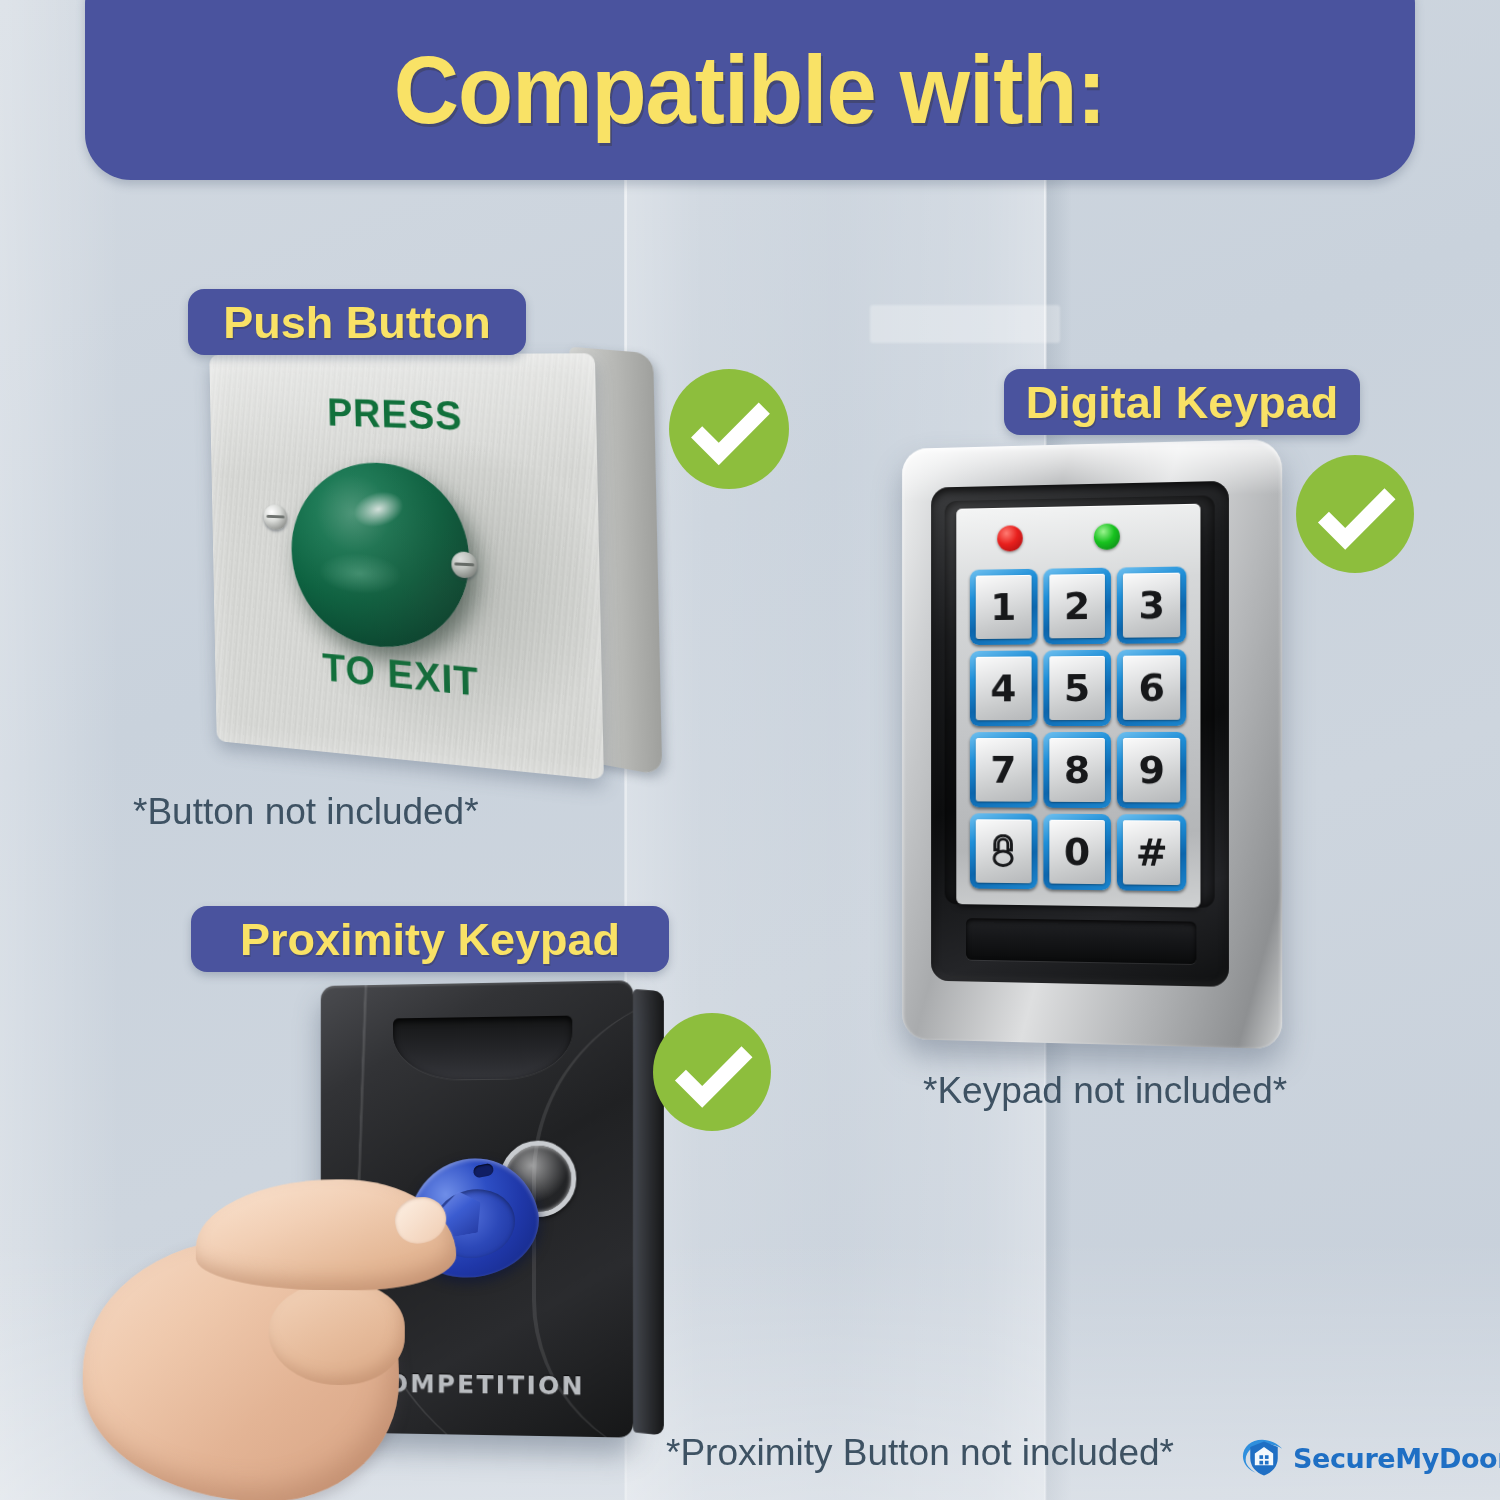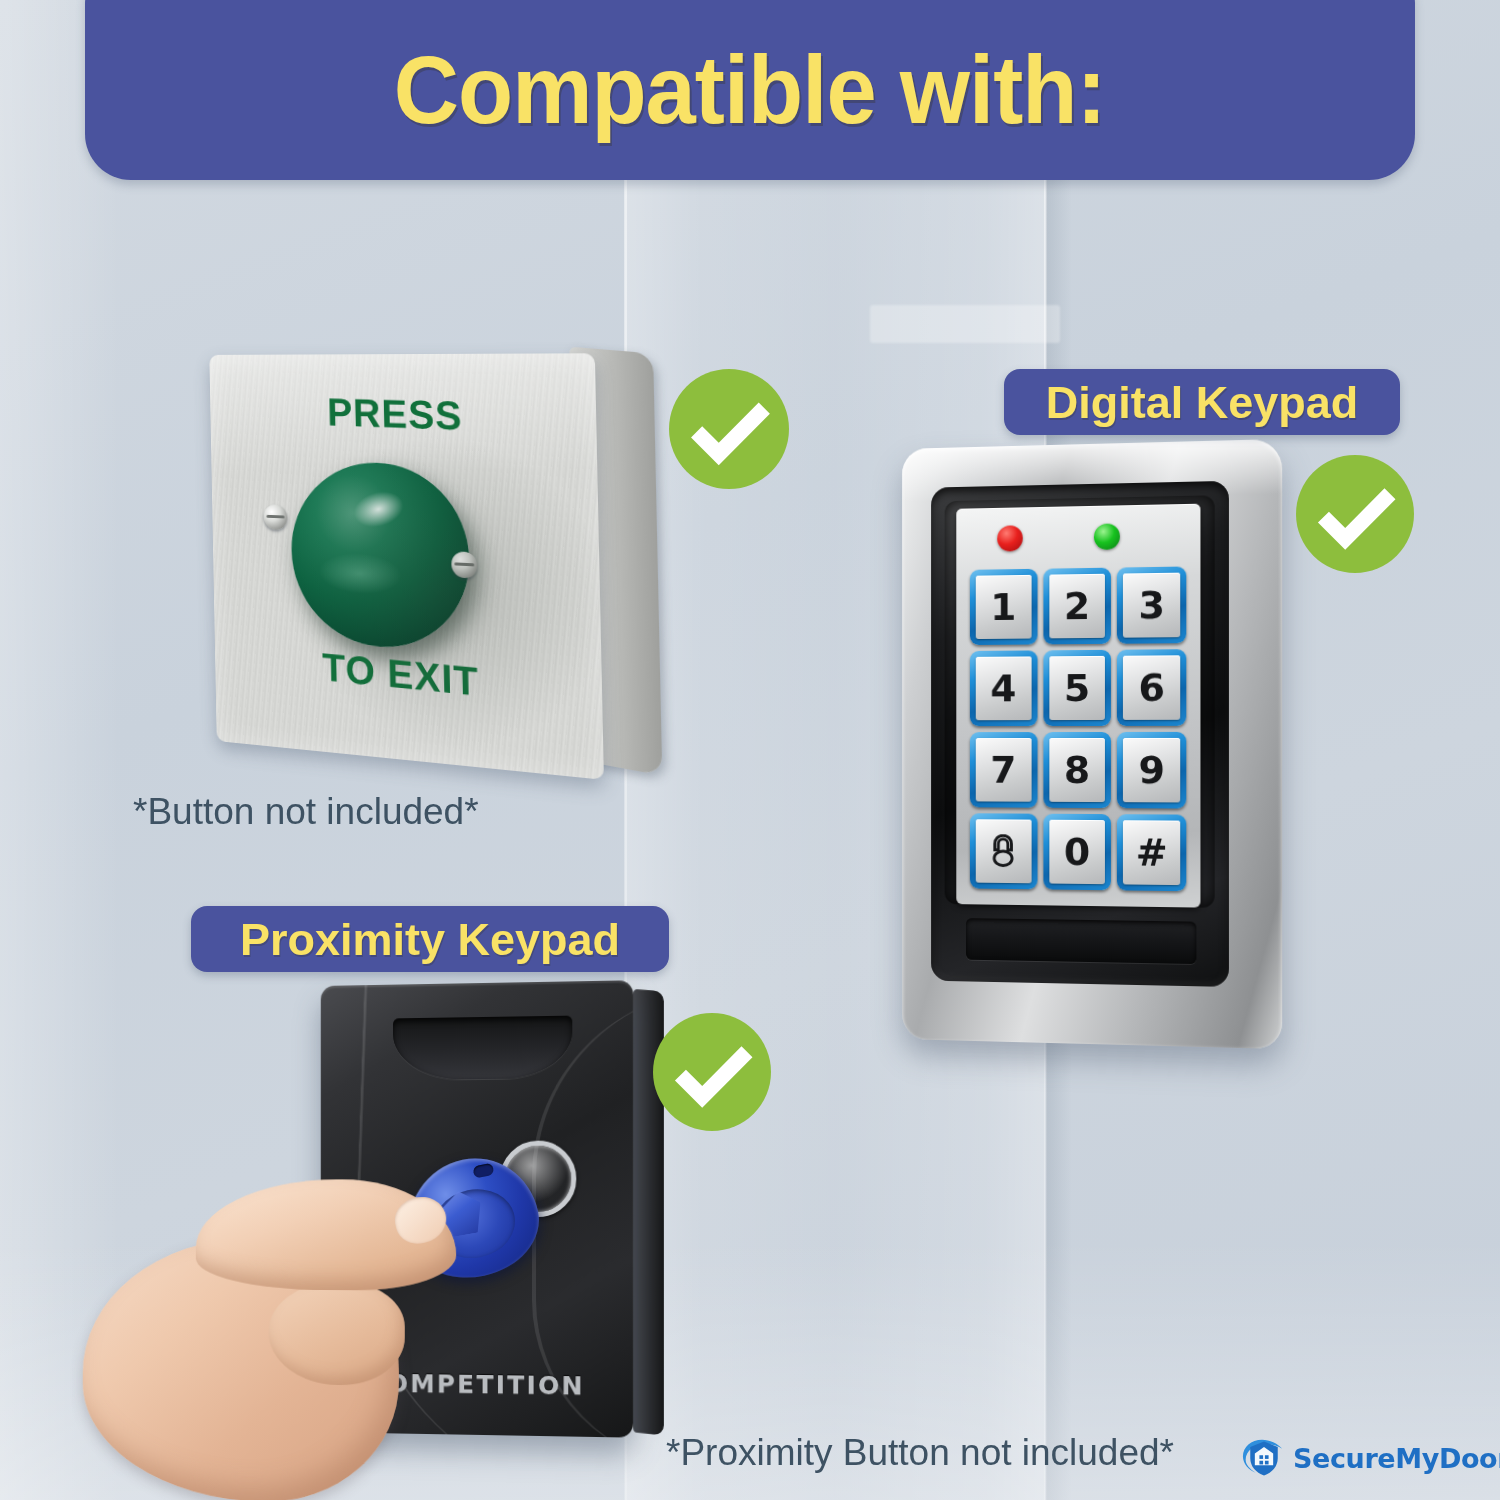--- a/index.html
+++ b/index.html
@@ -67,21 +67,21 @@
   
   .badge{
     position:absolute;background:#4a539e;border-radius:16px;
     color:#f9e266;font-weight:bold;line-height:1;
     display:flex;align-items:center;justify-content:center;
     box-shadow:0 4px 8px rgba(70,85,110,.30);
     text-shadow:1px 2px 0 rgba(60,62,85,.45);
     white-space:nowrap;
   }
   #badge-push{left:188px;top:289px;width:338px;height:66px;font-size:45px;}
-  #badge-digital{left:1004px;top:369px;width:396px;height:66px;font-size:45px;}
+  #badge-digital{left:1004px;top:369px;width:356px;height:66px;font-size:45px;}
   #badge-prox{left:191px;top:906px;width:478px;height:66px;font-size:45px;}
 
   
   .check{
     position:absolute;border-radius:50%;background:#8dbe3d;
     display:flex;align-items:center;justify-content:center;
   }
   #check-push{left:669px;top:369px;width:120px;height:120px;}
   #check-digital{left:1296px;top:455px;width:118px;height:118px;}
   #check-prox{left:653px;top:1013px;width:118px;height:118px;}
@@ -361,20 +361,23 @@
     <div class="pb-side"></div>
     <div class="pb-plate">
       <div class="pb-text top">PRESS</div>
       <div class="pb-dome"></div>
       <div class="pb-screw" id="pb-screw-l"></div>
       <div class="pb-screw" id="pb-screw-r"></div>
       <div class="pb-text bottom">TO EXIT</div>
     </div>
   </div>
 
+  <div class="badge" id="badge-push">
+    <span>Push Button</span>
+  </div>
 
   <div class="check" id="check-push">
     <svg viewBox="0 0 24 24" aria-hidden="true">
         <path d="M20.2 4.6 9.1 15.8 4.5 11.2 1.4 14.3l7.7 7.7L23.3 7.7z" fill="#ffffff"></path>
       </svg>
   </div>
 
   <div class="caption" id="caption-push">*Button not included*</div>
 
   <div id="digital-keypad-device">
@@ -436,20 +439,21 @@
   <div class="badge" id="badge-digital">
     <span>Digital Keypad</span>
   </div>
 
   <div class="check" id="check-digital">
     <svg viewBox="0 0 24 24" aria-hidden="true">
         <path d="M20.2 4.6 9.1 15.8 4.5 11.2 1.4 14.3l7.7 7.7L23.3 7.7z" fill="#ffffff"></path>
       </svg>
   </div>
 
+  <div class="caption" id="caption-keypad">*Keypad not included*</div>
 
   <div id="proximity-reader-device">
     <div class="pr-side"></div>
     <div class="pr-body">
       <div class="pr-curve"></div>
       <div class="pr-curve2"></div>
       <div class="pr-notch"></div>
       <div class="pr-brand">COMPETITION</div>
     </div>
     <div class="pr-ring"></div>

